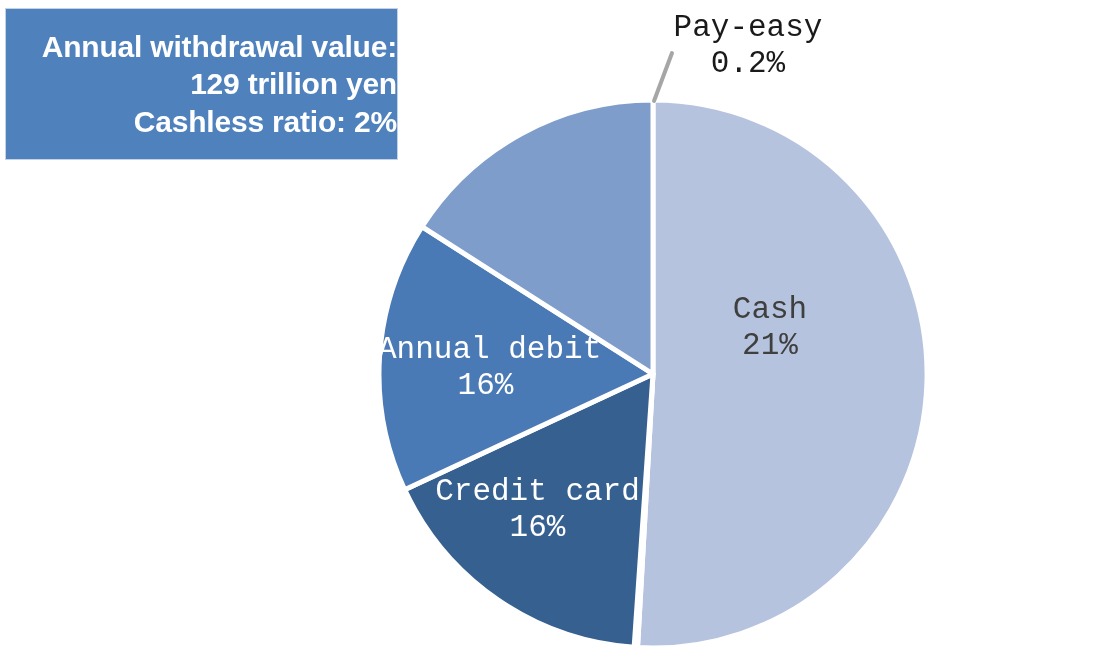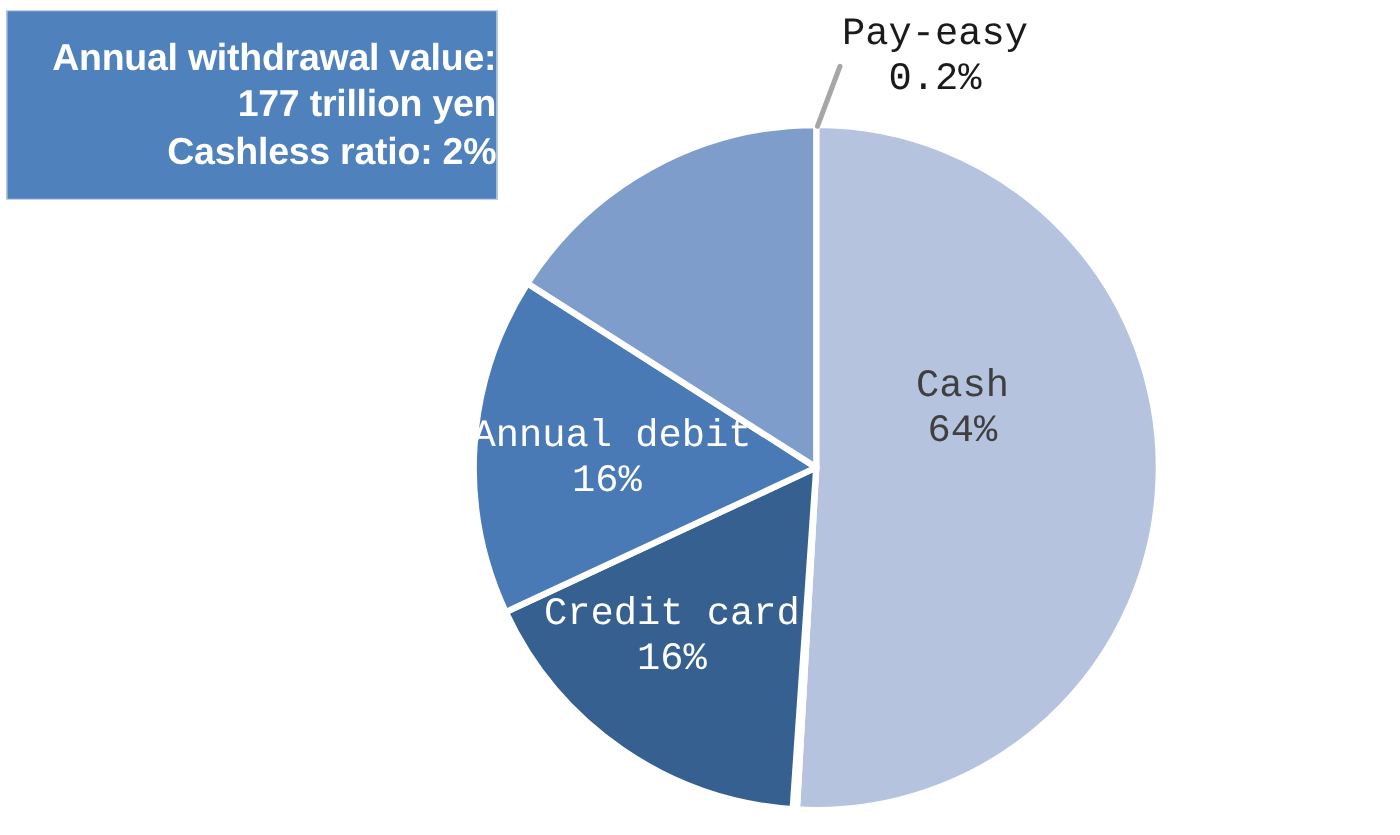--- a/index.html
+++ b/index.html
@@ -96,39 +96,39 @@
   #label-credit      { left: 430px; top: 474px; width: 215px; }
   #label-payeasy     { left: 648px; top: 10px;  width: 200px; }
 </style>
 </head>
 <body>
 
 <div id="stage">
 
   <div id="annotation-box">
     <span class="ann-line">Annual withdrawal value:</span>
-    <span class="ann-line">177 trillion yen</span>
+    <span class="ann-line">129 trillion yen</span>
     <span class="ann-line">Cashless ratio: 2%</span>
   </div>
 
   <div id="pie-chart-area">
     <svg id="pie-svg" width="1120" height="668" viewBox="0 0 1120 668">
       <g id="pie-slices">
           <path d="M 653 374 L 653.00 100.00 A 274 274 0 1 1 637.54 647.56 Z" fill="#b5c3de" stroke="#ffffff" stroke-width="5" stroke-linejoin="round"></path>
           <path d="M 653 374 L 637.54 647.56 A 274 274 0 0 1 634.12 647.35 Z" fill="#1f3864" stroke="#ffffff" stroke-width="5" stroke-linejoin="round"></path>
           <path d="M 653 374 L 634.12 647.35 A 274 274 0 0 1 404.61 489.67 Z" fill="#36608f" stroke="#ffffff" stroke-width="5" stroke-linejoin="round"></path>
           <path d="M 653 374 L 404.61 489.67 A 274 274 0 0 1 421.95 226.72 Z" fill="#4a7ab5" stroke="#ffffff" stroke-width="5" stroke-linejoin="round"></path>
           <path d="M 653 374 L 421.95 226.72 A 274 274 0 0 1 653.00 100.00 Z" fill="#7f9dcb" stroke="#ffffff" stroke-width="5" stroke-linejoin="round"></path>
         </g>
       <line id="payeasy-leader" x1="672" y1="53" x2="654" y2="101" stroke="#a6a6a6" stroke-width="4" stroke-linecap="round"></line>
     </svg>
 
     <div class="slice-label on-light" id="label-cash">
       <span class="lbl-name">Cash</span>
-      <span class="lbl-value">64%</span>
+      <span class="lbl-value">21%</span>
     </div>
 
     <div class="slice-label outside" id="label-payeasy">
       <span class="lbl-name">Pay-easy</span>
       <span class="lbl-value">0.2%</span>
     </div>
 
 
     <div class="slice-label on-dark" id="label-direct">
       <span class="lbl-name">Annual debit</span>

